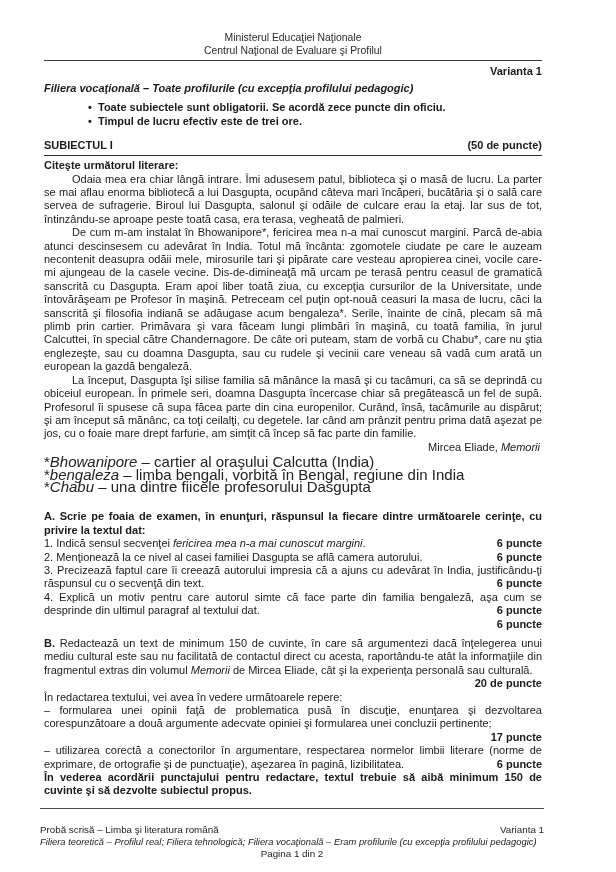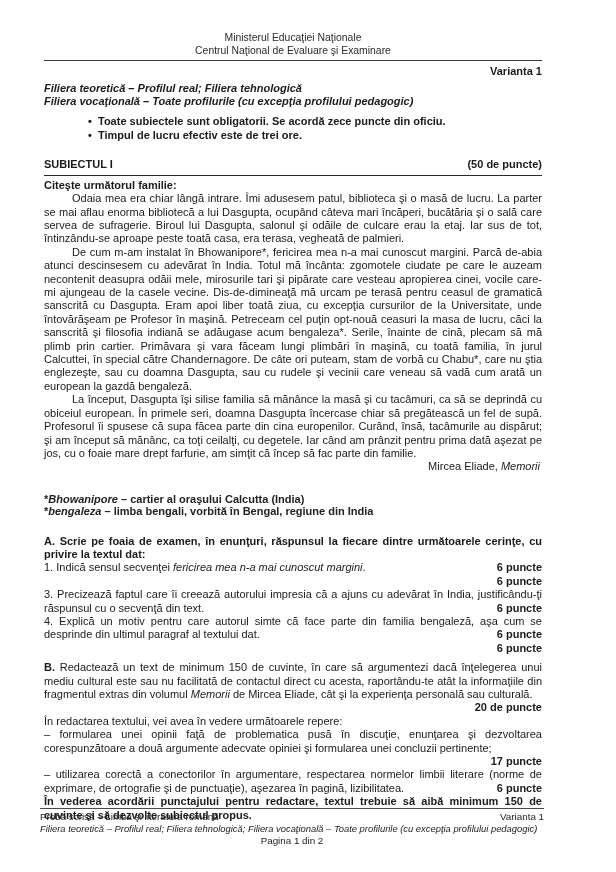--- a/index.html
+++ b/index.html
@@ -26,99 +26,99 @@
   .variant-top { font-weight: bold; text-align: right; margin-top: 3px; }
   .filiera { font-weight: bold; font-style: italic; margin-top: 3px; line-height: 13.6px; }
 
   .instructions { font-weight: bold; margin-top: 6px; padding-left: 2px; line-height: 13.8px; margin-left: 42px; }
   .instr-bullet { display: inline-block; width: 10px; }
 
   .subiect-row {
     display: flex; justify-content: space-between;
     font-weight: bold;
     border-bottom: 1.6px solid #2a2a2a;
-    margin-top: 16px; padding-bottom: 3px;
+    margin-top: 10px; padding-bottom: 3px;
   }
 
   .read-label { font-weight: bold; margin-top: 3px; }
 
   .frag p { margin: 0; text-indent: 28px; text-align: justify; }
   .attribution { text-align: right; padding-right: 2px; }
 
-  .footnotes { font-size: 11px; line-height: 12.4px; margin-top: 19px; color: #222; font-weight: bold; }
+  .footnotes { font-size: 15px; line-height: 12.4px; margin-top: 2px; color: #222; }
 
   .sectionA-intro { font-weight: bold; text-align: justify; margin-top: 17px; }
   .item { text-align: justify; }
   .item::after, .sectionB-para::after, .repere-item::after { content: ""; display: block; clear: both; }
   .pts { float: right; font-weight: bold; }
   .pts-own-line { text-align: right; font-weight: bold; }
 
   .sectionB-para { margin-top: 6px; text-align: justify; }
   .repere-item { text-align: justify; }
   .note { font-weight: bold; text-align: justify; }
 
   .footer {
     position: absolute;
     left: 40px; right: 36px; top: 808px;
     border-top: 1px solid #4a4a4a;
     font-size: 9.8px; line-height: 11.8px;
-    padding-top: 2px;
+    padding-top: 15px;
     color: #222;
   }
   .footer-row { display: flex; justify-content: space-between; }
   .footer-filiera { font-style: italic; font-size: 9.4px; }
   .footer-page { text-align: center; }
 </style>
 </head>
 <body>
 
 <div class="page">
 
   <div class="ministry">
     <div>Ministerul Educaţiei Naţionale</div>
-    <div>Centrul Naţional de Evaluare şi Examinare</div>
+    <div>Centrul Naţional de Evaluare şi Profilul</div>
   </div>
   <hr class="header-rule">
 
   <div class="variant-top">Varianta 1</div>
 
   <div class="filiera">
-    <div>Filiera teoretică – Profilul real; Filiera tehnologică</div>
     <div>Filiera vocaţională – Toate profilurile (cu excepţia profilului pedagogic)</div>
   </div>
 
   <div class="instructions">
     <div><span class="instr-bullet">•</span><span>Toate subiectele sunt obligatorii. Se acordă zece puncte din oficiu.</span></div>
     <div><span class="instr-bullet">•</span><span>Timpul de lucru efectiv este de trei ore.</span></div>
   </div>
 
   <div class="subiect-row">
     <span>SUBIECTUL I</span>
     <span>(50 de puncte)</span>
   </div>
 
-  <div class="read-label">Citeşte următorul familie:</div>
+  <div class="read-label">Citeşte următorul literare:</div>
 
   <div class="frag">
     <p>Odaia mea era chiar lângă intrare. Îmi adusesem patul, biblioteca şi o masă de lucru. La parter se mai aflau enorma bibliotecă a lui Dasgupta, ocupând câteva mari încăperi, bucătăria şi o sală care servea de sufragerie. Biroul lui Dasgupta, salonul şi odăile de culcare erau la etaj. Iar sus de tot, întinzându-se aproape peste toată casa, era terasa, vegheată de palmieri.</p>
     <p>De cum m-am instalat în Bhowanipore*, fericirea mea n-a mai cunoscut margini. Parcă de-abia atunci descinsesem cu adevărat în India. Totul mă încânta: zgomotele ciudate pe care le auzeam necontenit deasupra odăii mele, mirosurile tari şi pipărate care vesteau apropierea cinei, vocile care-mi ajungeau de la casele vecine. Dis-de-dimineaţă mă urcam pe terasă pentru ceasul de gramatică sanscrită cu Dasgupta. Eram apoi liber toată ziua, cu excepţia cursurilor de la Universitate, unde întovărăşeam pe Profesor în maşină. Petreceam cel puţin opt-nouă ceasuri la masa de lucru, căci la sanscrită şi filosofia indiană se adăugase acum bengaleza*. Serile, înainte de cină, plecam să mă plimb prin cartier. Primăvara şi vara făceam lungi plimbări în maşină, cu toată familia, în jurul Calcuttei, în special către Chandernagore. De câte ori puteam, stam de vorbă cu Chabu*, care nu ştia englezeşte, sau cu doamna Dasgupta, sau cu rudele şi vecinii care veneau să vadă cum arată un european la gazdă bengaleză.</p>
     <p>La început, Dasgupta îşi silise familia să mănânce la masă şi cu tacâmuri, ca să se deprindă cu obiceiul european. În primele seri, doamna Dasgupta încercase chiar să pregătească un fel de supă. Profesorul îi spusese că supa făcea parte din cina europenilor. Curând, însă, tacâmurile au dispărut; şi am început să mănânc, ca toţi ceilalţi, cu degetele. Iar când am prânzit pentru prima dată aşezat pe jos, cu o foaie mare drept farfurie, am simţit că încep să fac parte din familie.</p>
   </div>
   <div class="attribution"><span>Mircea Eliade, </span><span class="italic">Memorii</span></div>
 
   <div class="footnotes">
     <div><span>*</span><span class="italic">Bhowanipore</span><span> – cartier al oraşului Calcutta (India)</span></div>
     <div><span>*</span><span class="italic">bengaleza</span><span> – limba bengali, vorbită în Bengal, regiune din India</span></div>
+    <div><span>*</span><span class="italic">Chabu</span><span> – una dintre fiicele profesorului Dasgupta</span></div>
   </div>
 
   <div class="sectionA-intro">A. Scrie pe foaia de examen, în enunţuri, răspunsul la fiecare dintre următoarele cerinţe, cu privire la textul dat:</div>
 
   <div class="item"><span>1. Indică sensul secvenţei </span><span class="italic">fericirea mea n-a mai cunoscut margini</span><span>.</span><span class="pts">6 puncte</span></div>
 
-  <div class="item"><span class="pts">6 puncte</span></div>
+  <div class="item"><span>2. Menţionează la ce nivel al casei familiei Dasgupta se află camera autorului.</span><span class="pts">6 puncte</span></div>
 
   <div class="item"><span>3. Precizează faptul care îi creează autorului impresia că a ajuns cu adevărat în India, justificându-ţi răspunsul cu o secvenţă din text.</span><span class="pts">6 puncte</span></div>
 
   <div class="item"><span>4. Explică un motiv pentru care autorul simte că face parte din familia bengaleză, aşa cum se desprinde din ultimul paragraf al textului dat.</span><span class="pts">6 puncte</span></div>
 
   <div class="pts-own-line">6 puncte</div>
 
   <div class="sectionB-para"><span class="bold">B.</span><span> Redactează un text de minimum 150 de cuvinte, în care să argumentezi dacă înţelegerea unui mediu cultural este sau nu facilitată de contactul direct cu acesta, raportându-te atât la informaţiile din fragmentul extras din volumul </span><span class="italic">Memorii</span><span> de Mircea Eliade, cât şi la experienţa personală sau culturală.</span><span class="pts">20 de puncte</span></div>
 
   <div>În redactarea textului, vei avea în vedere următoarele repere:</div>
@@ -127,17 +127,17 @@
 
   <div class="repere-item"><span>– utilizarea corectă a conectorilor în argumentare, respectarea normelor limbii literare (norme de exprimare, de ortografie şi de punctuaţie), aşezarea în pagină, lizibilitatea.</span><span class="pts">6 puncte</span></div>
 
   <div class="note">În vederea acordării punctajului pentru redactare, textul trebuie să aibă minimum 150 de cuvinte şi să dezvolte subiectul propus.</div>
 
   <div class="footer">
     <div class="footer-row">
       <span>Probă scrisă – Limba şi literatura română</span>
       <span>Varianta 1</span>
     </div>
-    <div class="footer-filiera">Filiera teoretică – Profilul real; Filiera tehnologică; Filiera vocaţională – Toate profilurile (cu excepţia profilului pedagogic)</div>
+    <div class="footer-filiera">Filiera teoretică – Profilul real; Filiera tehnologică; Filiera vocaţională – Eram profilurile (cu excepţia profilului pedagogic)</div>
     <div class="footer-page">Pagina 1 din 2</div>
   </div>
 
 </div>
 
 </body></html>

